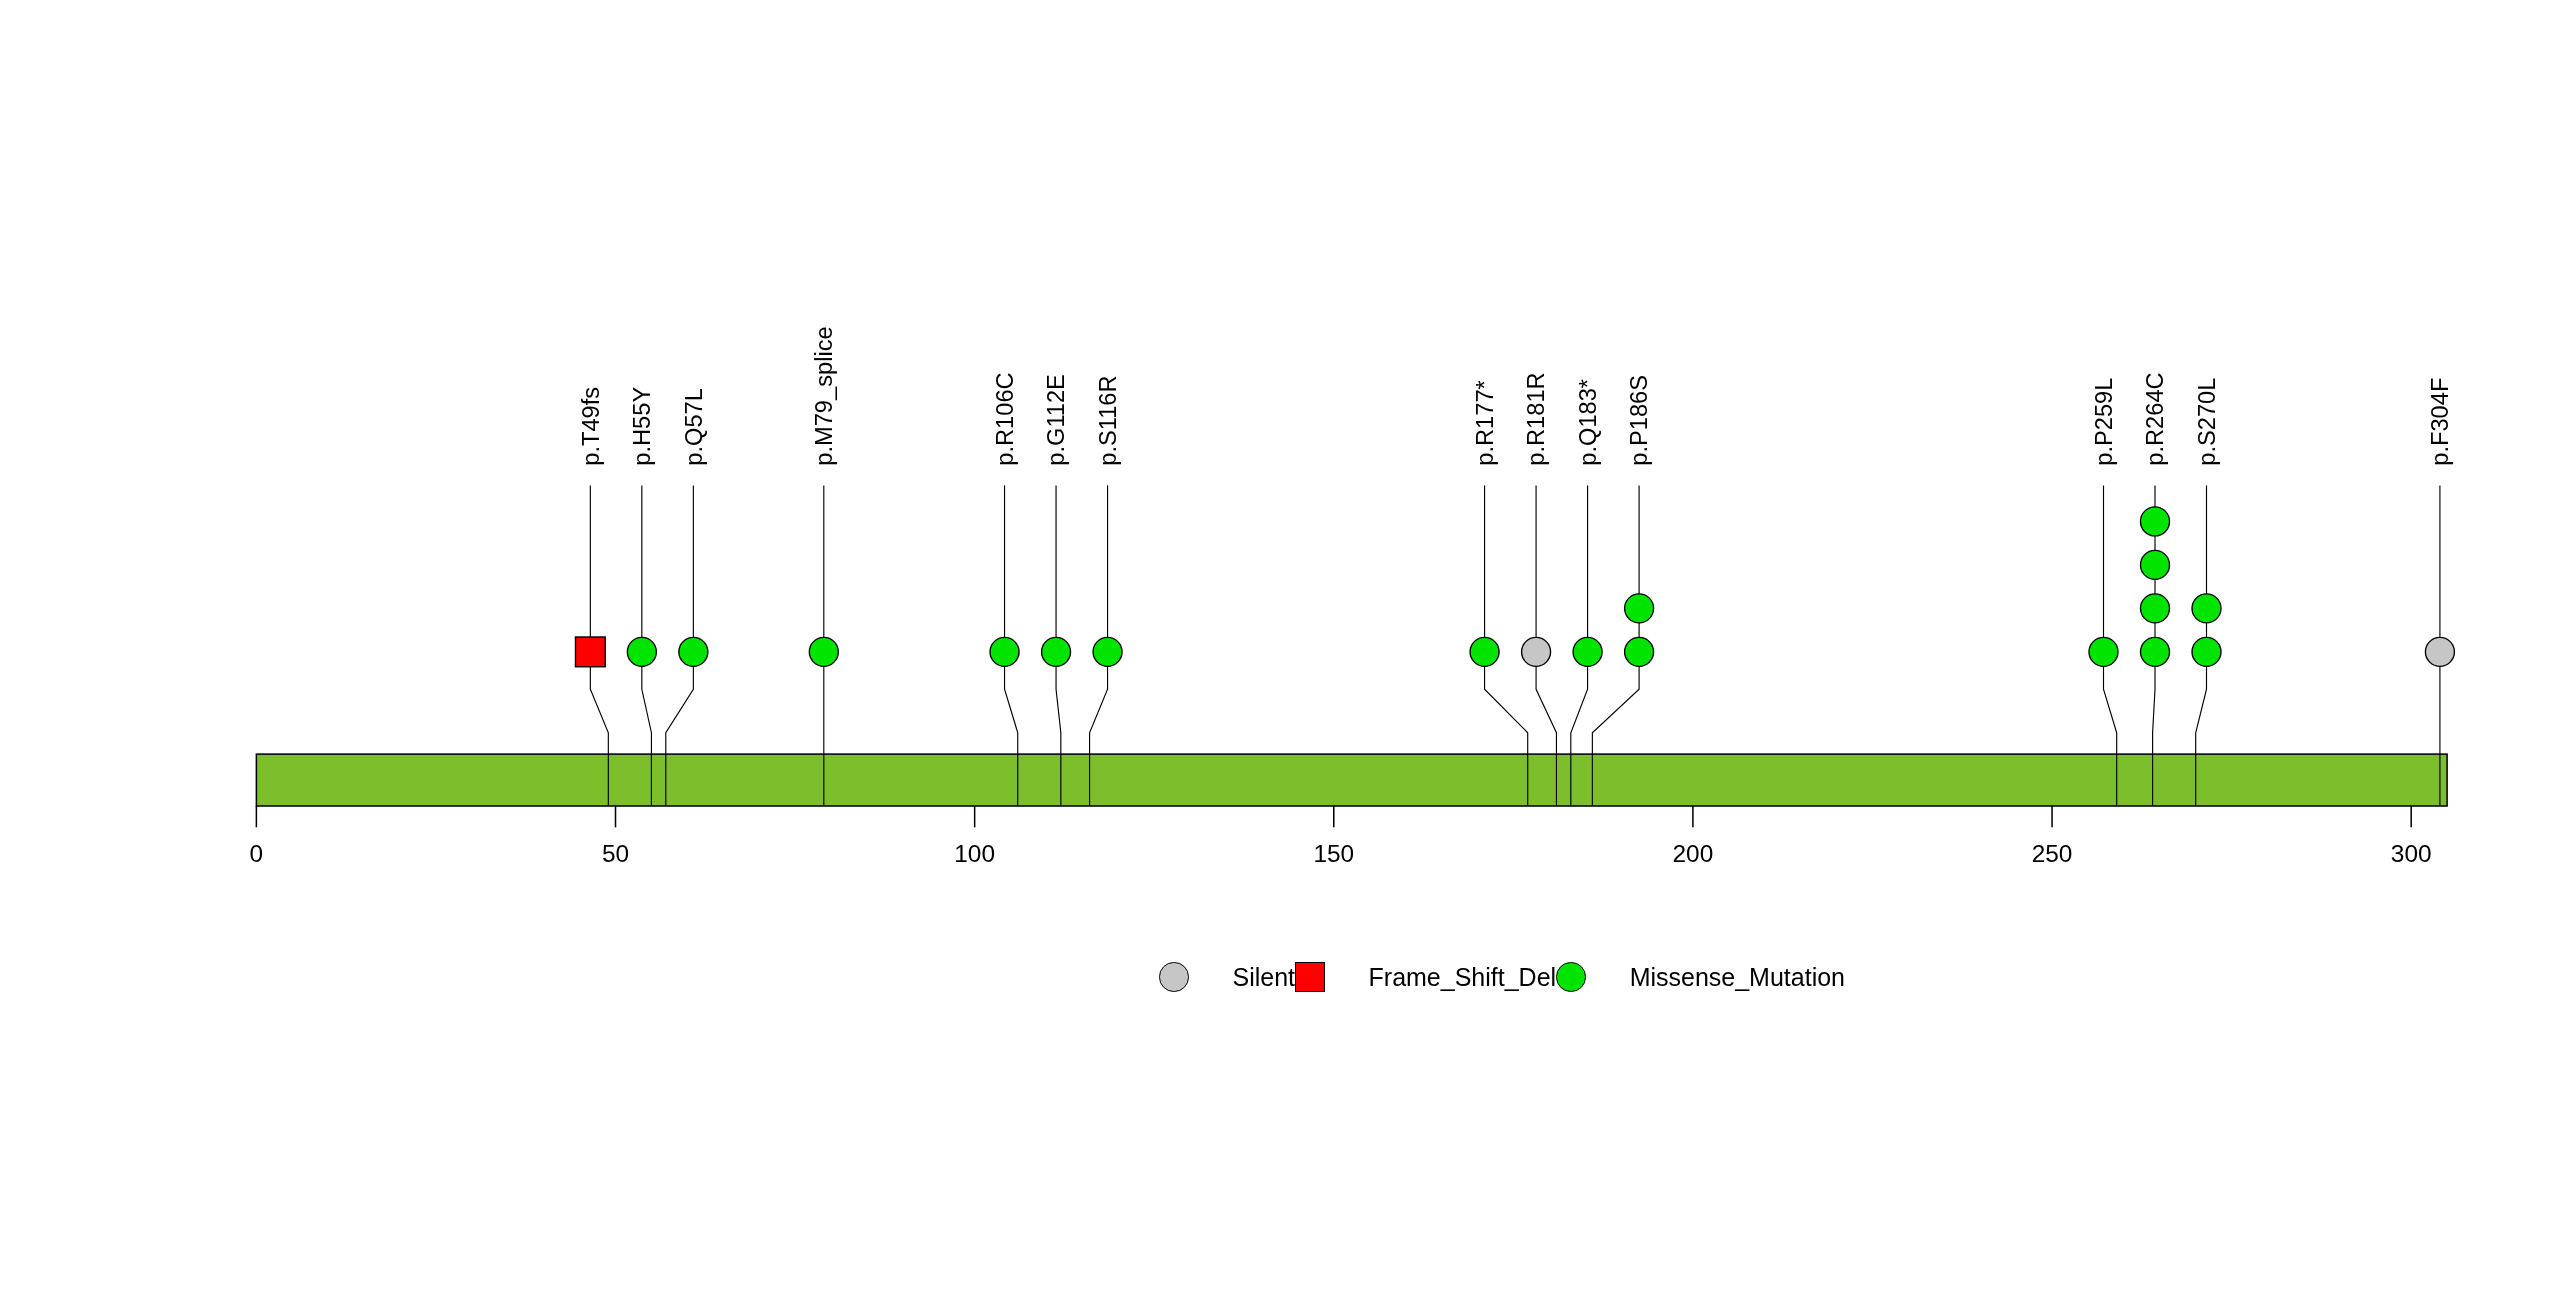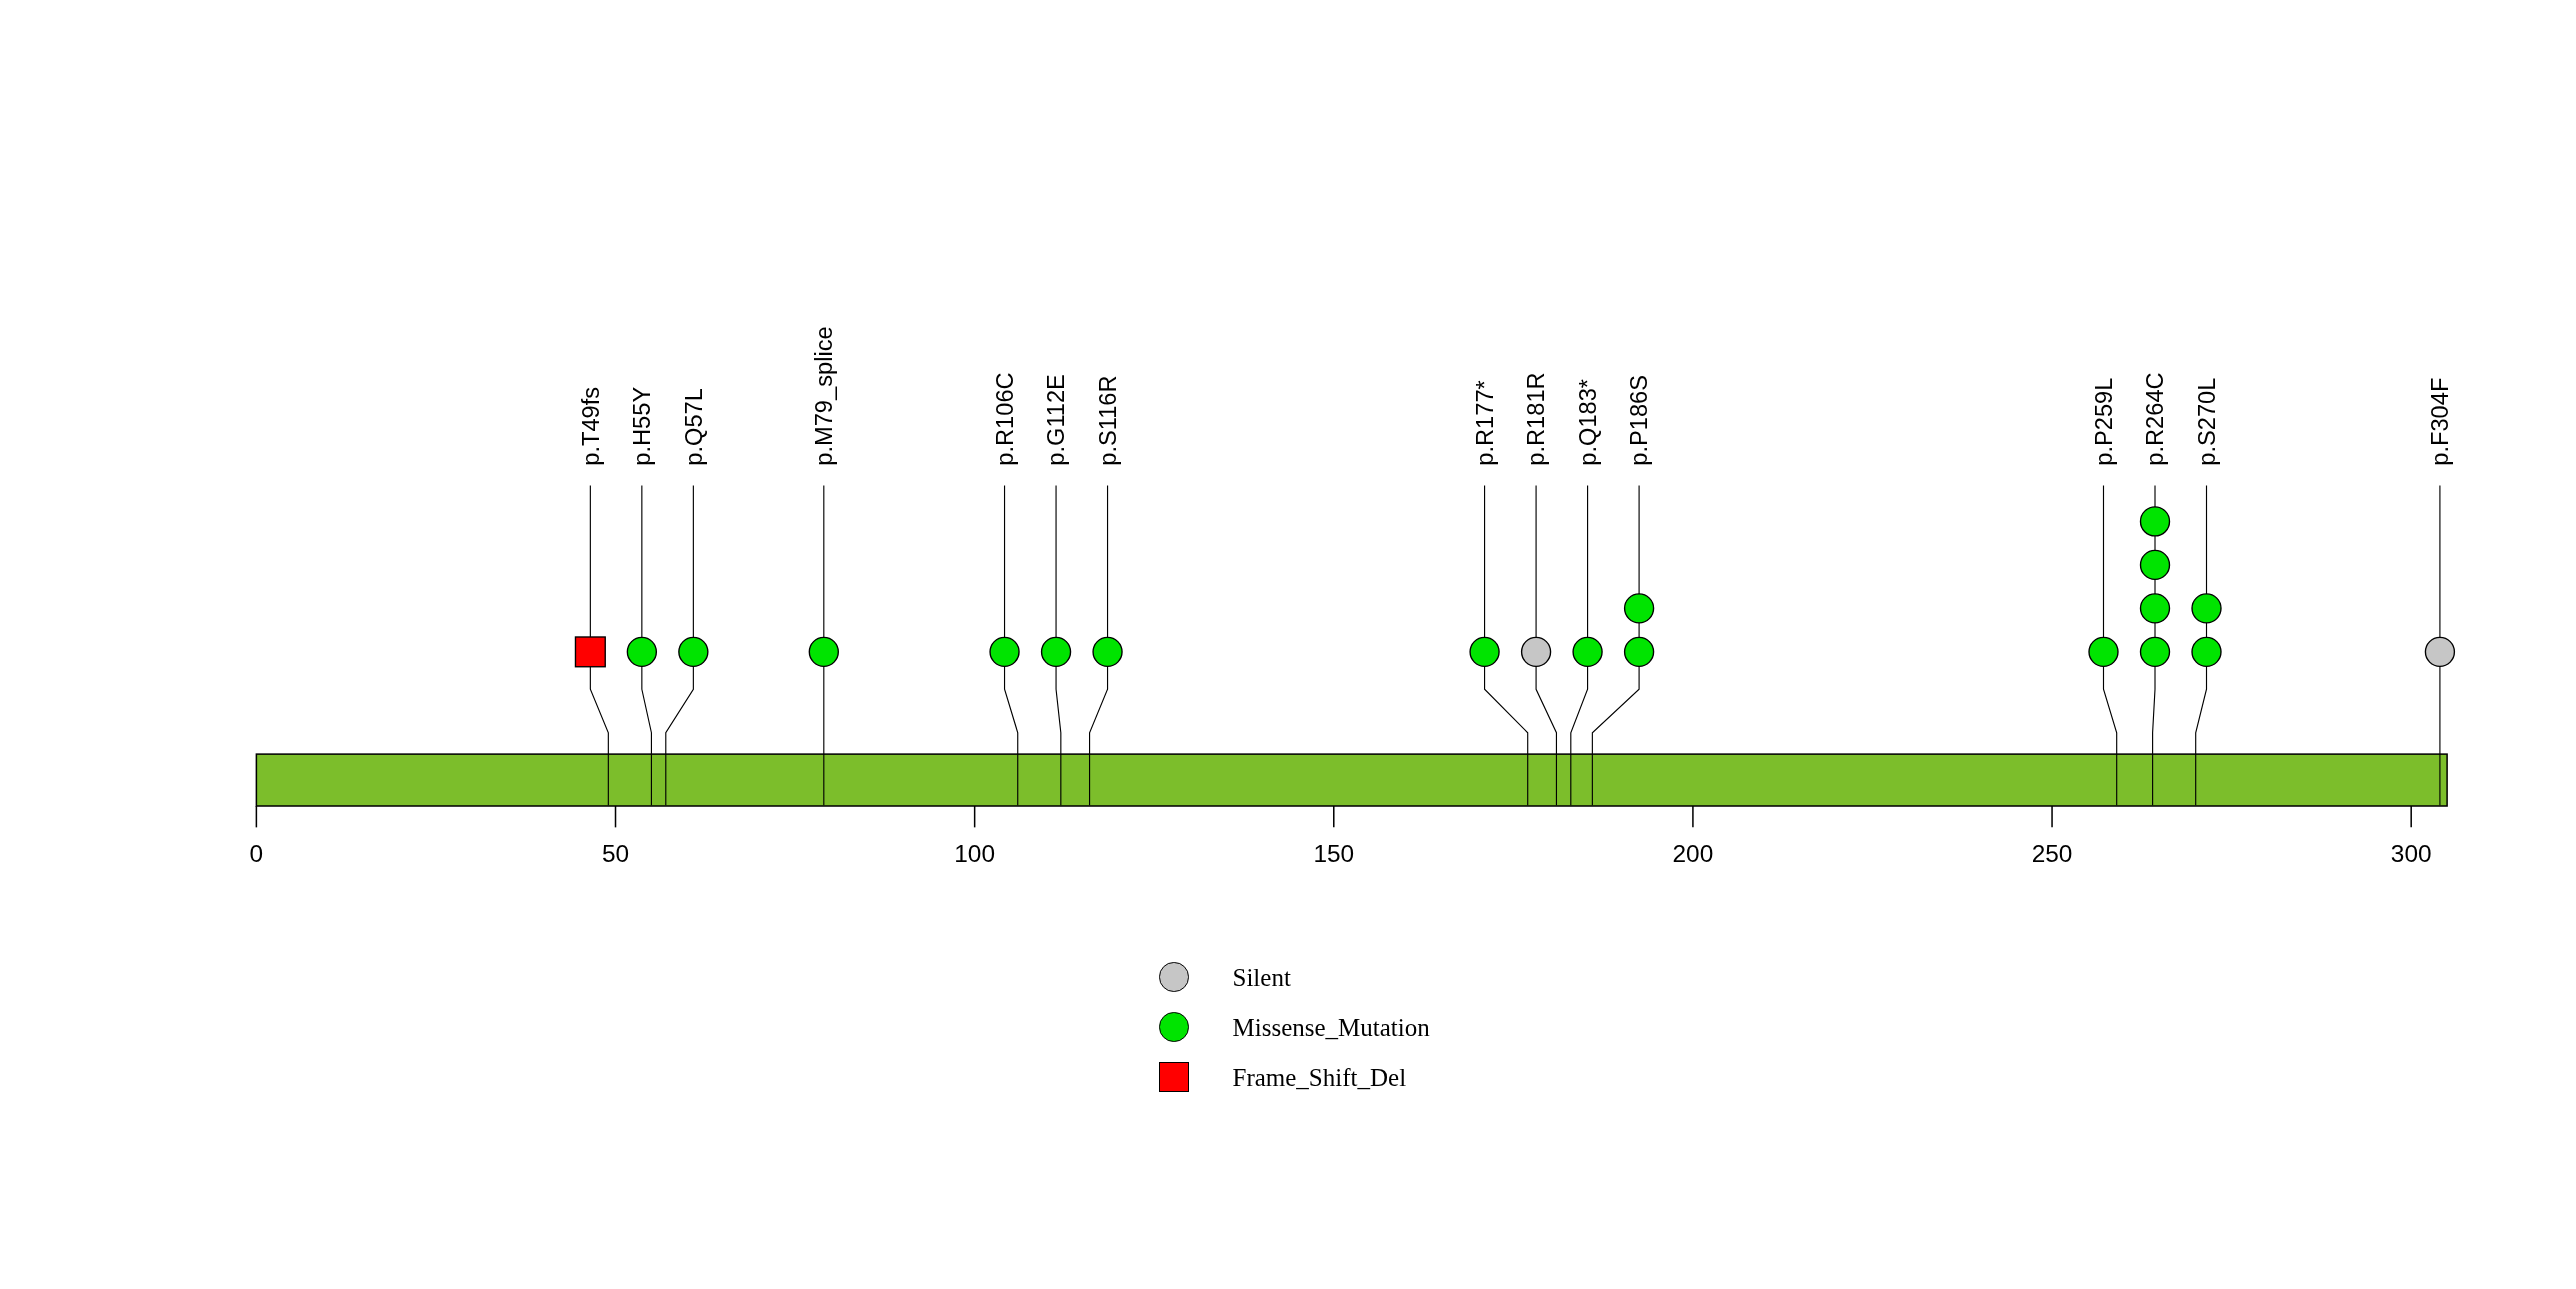--- a/index.html
+++ b/index.html
@@ -1,19 +1,19 @@
 <!DOCTYPE html>
 <html style="font-size:12.2px"><head>
 <meta charset="utf-8">
 <style>
   html,body{margin:0;padding:0;background:#ffffff;}
   #stage{position:relative;width:2576px;height:1290px;background:#ffffff;overflow:hidden;
          font-family:"Liberation Sans", sans-serif;}
   #plot-svg{position:absolute;left:0;top:0;}
-  .legend{position:absolute;left:1159px;top:952px;display:flex;flex-direction:column;font-family:Liberation Serif, serif;}
+  .legend{position:absolute;left:1159px;top:952px;display:flex;flex-direction:row;}
   .legend-row{display:flex;align-items:center;height:50px;}
   .legend-marker{width:27.5px;height:27.5px;border:1.5px solid #000;box-sizing:content-box;
                  margin-right:44px;flex:0 0 auto;}
   .legend-marker.circle{border-radius:50%;}
   .legend-label{font-size:25px;color:#000;line-height:1;}
 </style>
 </head>
 <body>
 
 <div id="stage">
@@ -84,22 +84,22 @@
       <line x1="3160" y1="1056" x2="3160" y2="1084" stroke="#000" stroke-width="2"></line>
       <text x="3160" y="1130" text-anchor="middle" font-family="&quot;Liberation Sans&quot;, sans-serif" font-size="32" fill="#000">300</text>
     </svg>
 
   <div class="legend">
     <div class="legend-row">
       <span class="legend-marker circle" style="background: rgb(198, 198, 198);"></span>
       <span class="legend-label">Silent</span>
     </div>
     <div class="legend-row">
+      <span class="legend-marker" style="background: rgb(255, 0, 0);"></span>
+      <span class="legend-label">Frame_Shift_Del</span>
+    </div>
+    <div class="legend-row">
       <span class="legend-marker circle" style="background: rgb(0, 228, 0);"></span>
       <span class="legend-label">Missense_Mutation</span>
-    </div>
-    <div class="legend-row">
-      <span class="legend-marker" style="background: rgb(255, 0, 0);"></span>
-      <span class="legend-label">Frame_Shift_Del</span>
     </div>
   </div>
 </div>
 
 
 </body></html>

